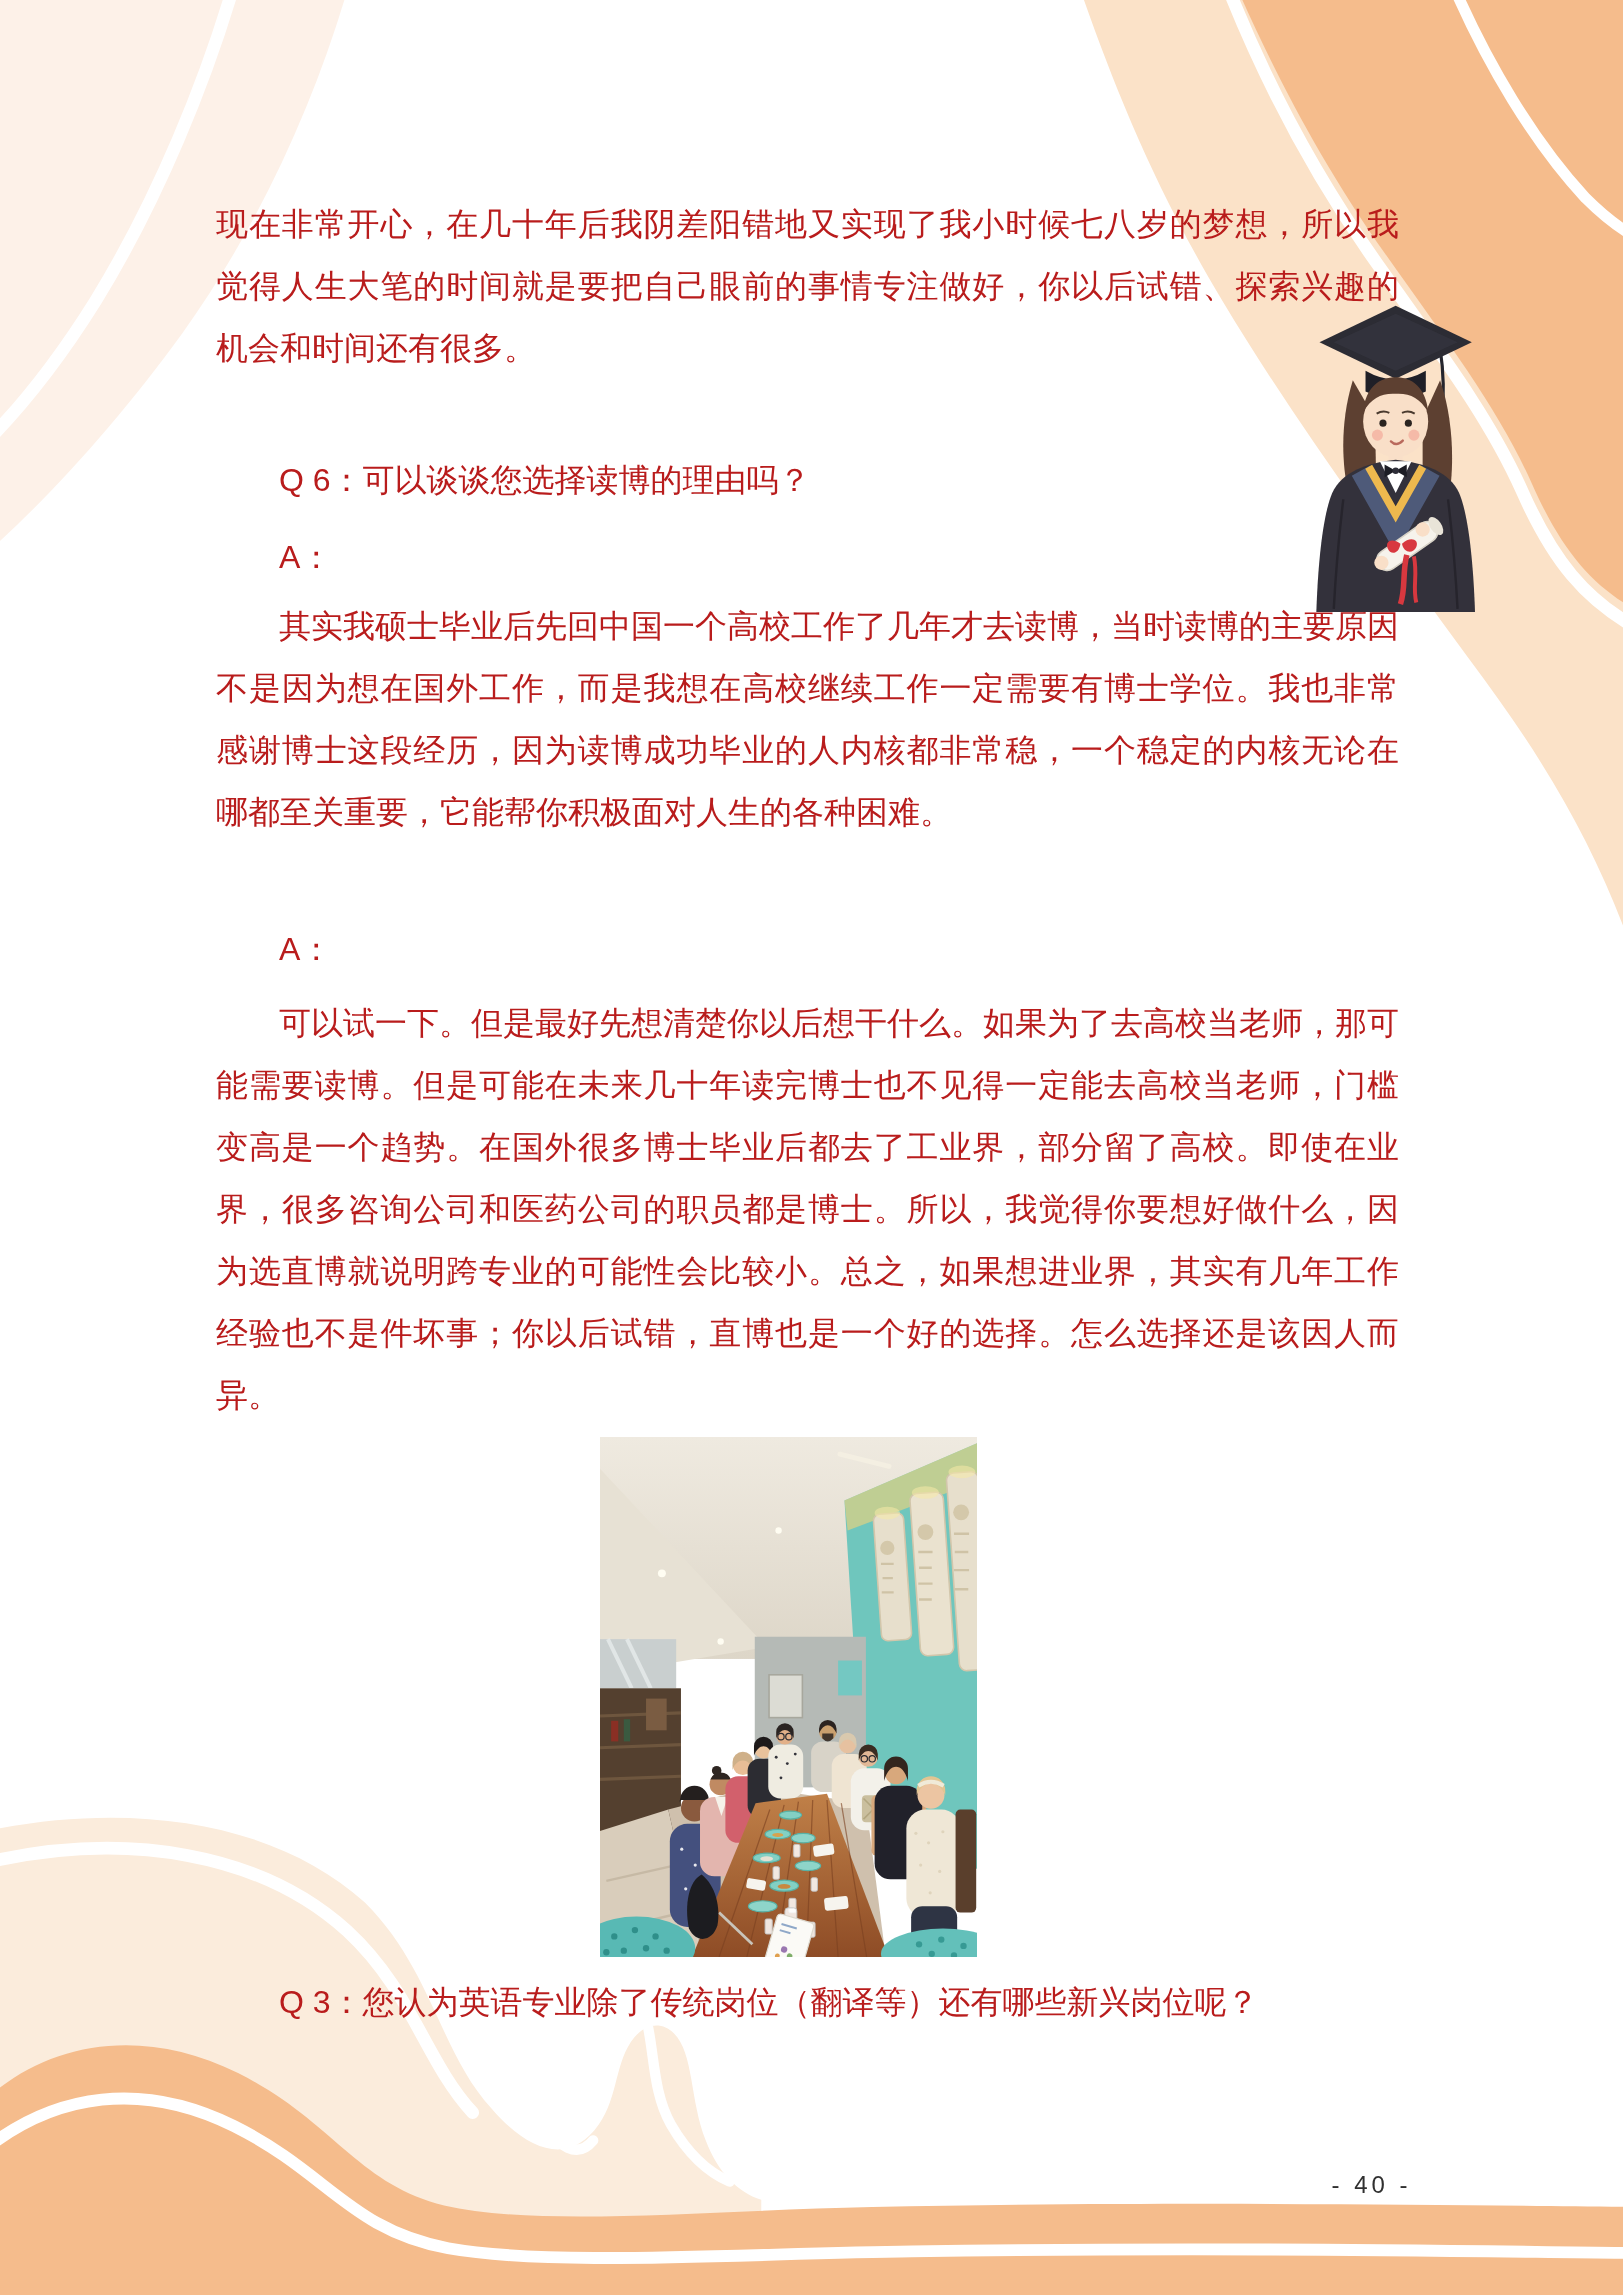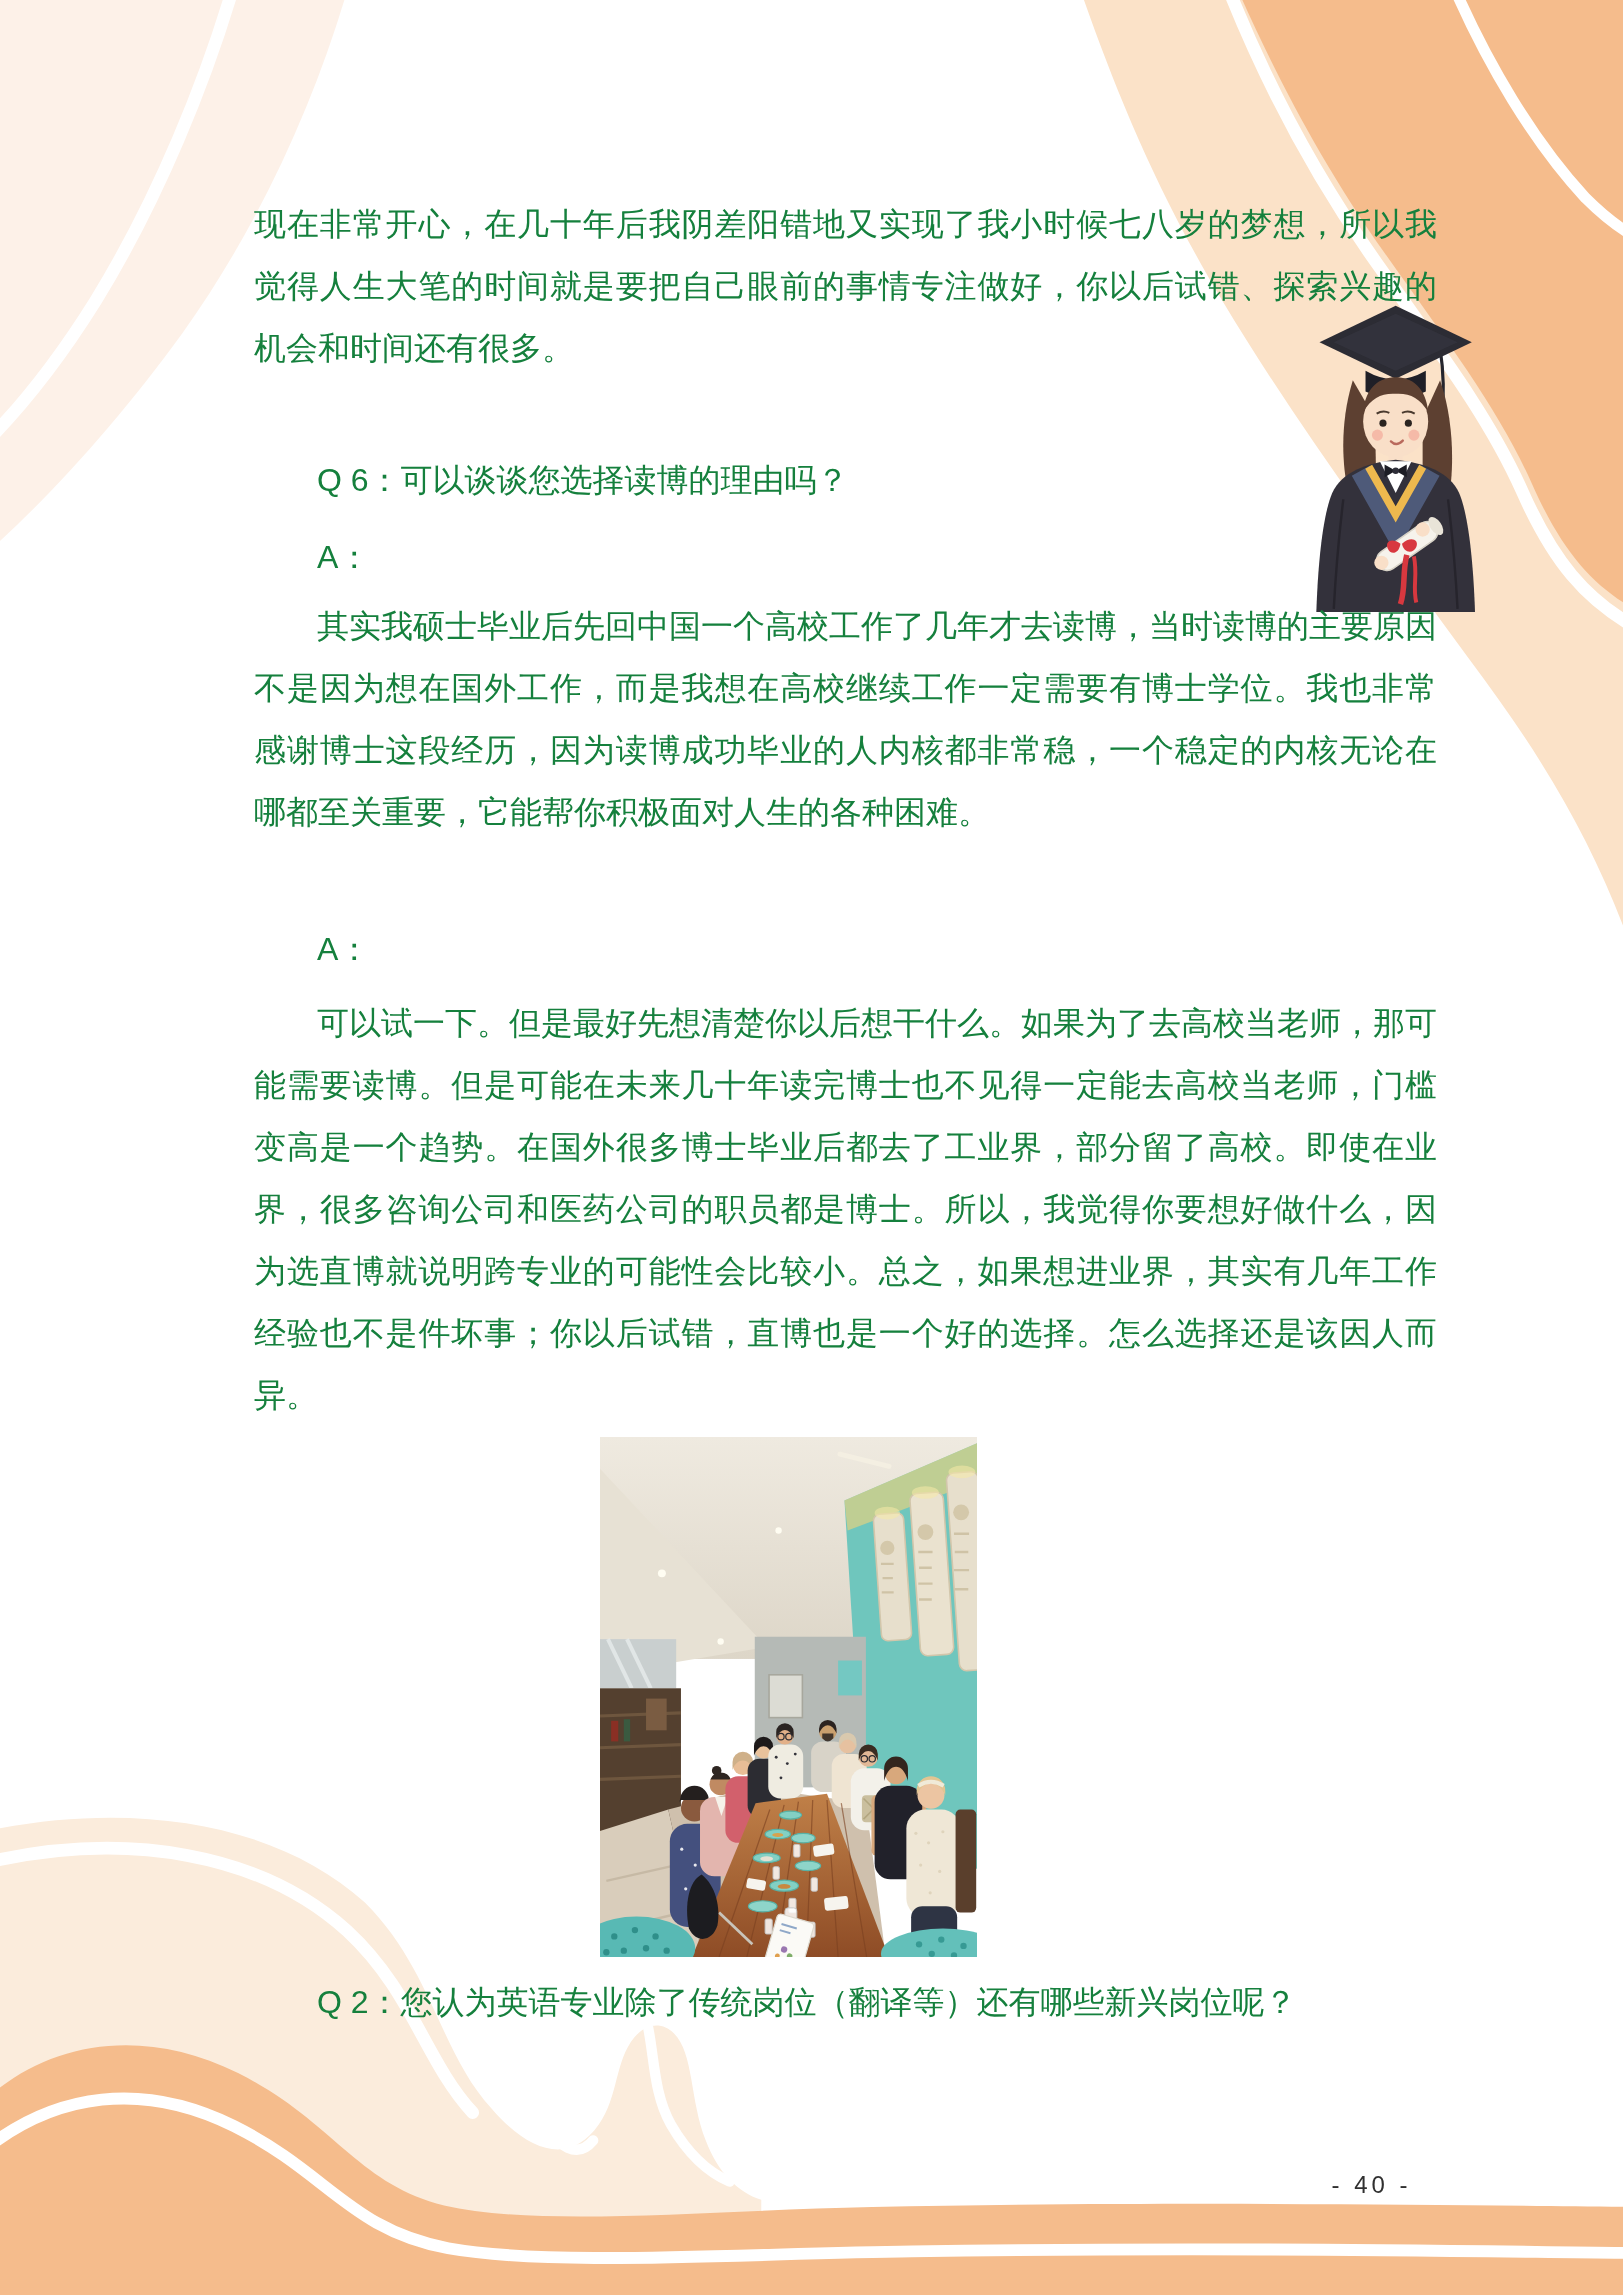--- a/index.html
+++ b/index.html
@@ -14,24 +14,23 @@
   .decor{position:absolute;left:0;top:0;z-index:0;}
   .txt{
     position:absolute;
     left:216px;
     width:1183px;
     font-size:32px;
     line-height:62px;
     text-align:justify;
     text-justify:inter-character;
     letter-spacing:0;
-    color:#15803d;
+    color:#b91c1c;
     z-index:3;
     word-break:break-all;
-    margin-left:38px;
   }
   .indent{text-indent:63px;}
   .photo{
     position:absolute;
     left:600px;top:1437px;
     width:377px;height:520px;
     margin:0;padding:0;
     z-index:2;
     overflow:hidden;
   }
@@ -331,17 +330,17 @@
             <circle cx="458" cy="642" r="4"></circle>
             <circle cx="418" cy="652" r="4"></circle>
             <circle cx="446" cy="654" r="4"></circle>
         </g>
       </g>
 
       <path d="M 128 552 C 112 560, 106 590, 112 620 C 122 640, 142 636, 148 616 C 152 594, 146 566, 128 552 Z" fill="#1c1c20"></path>
     </svg>
   </figure>
 
-  <div class="txt indent" style="top:1971px;">Q 2：您认为英语专业除了传统岗位（翻译等）还有哪些新兴岗位呢？</div>
+  <div class="txt indent" style="top:1971px;">Q 3：您认为英语专业除了传统岗位（翻译等）还有哪些新兴岗位呢？</div>
 
   <div class="page-number">- 40 -</div>
 </div>
 
 
 </body></html>

